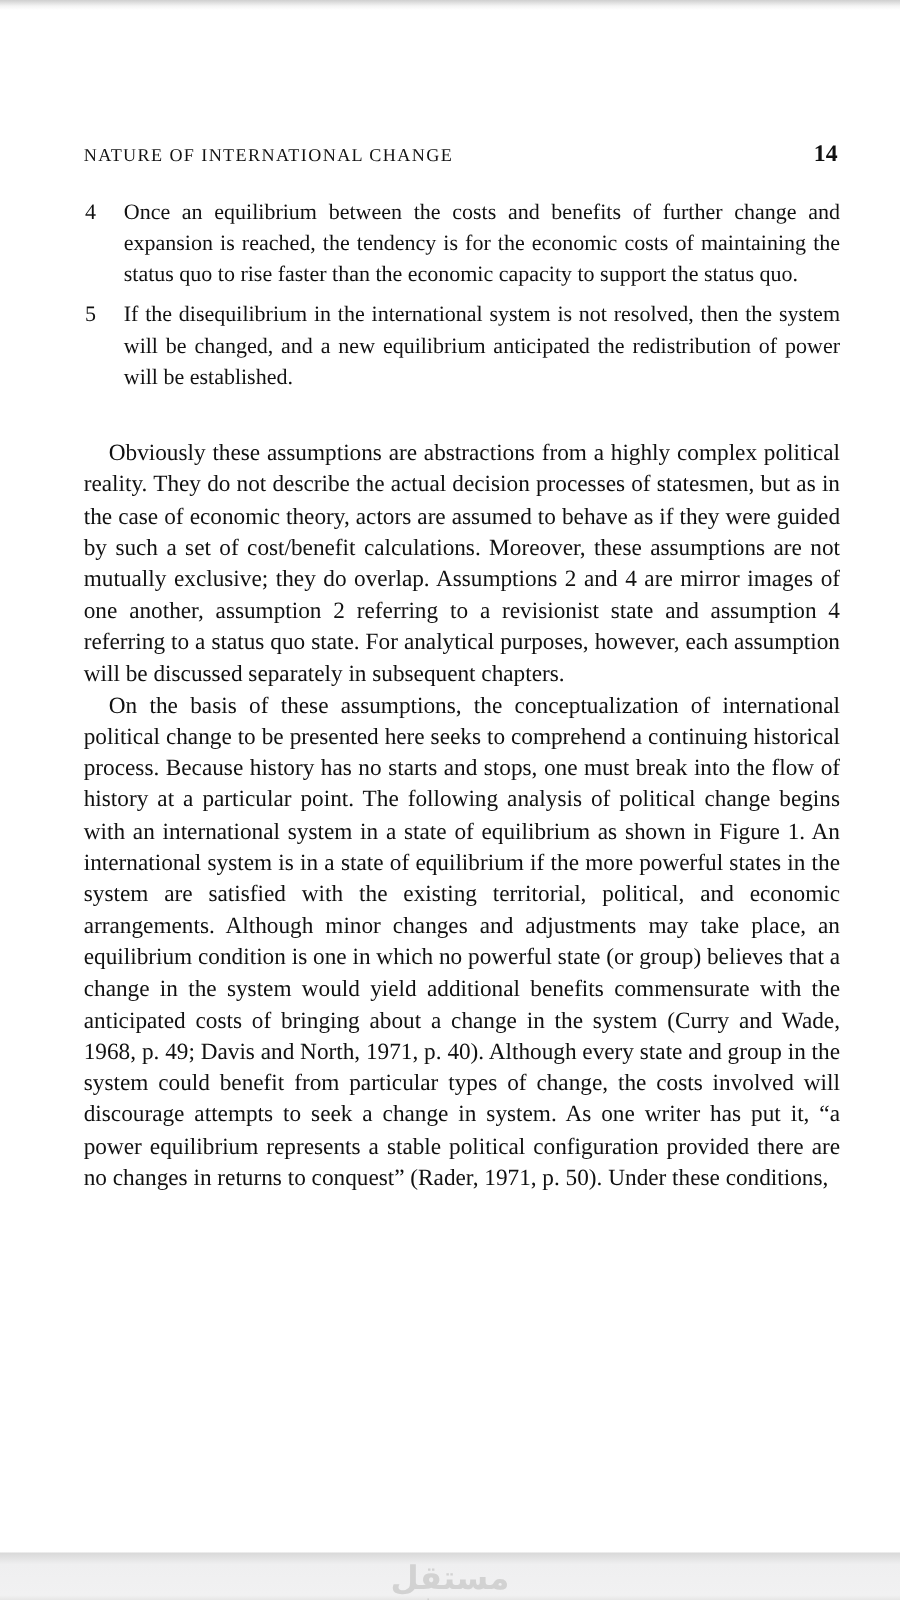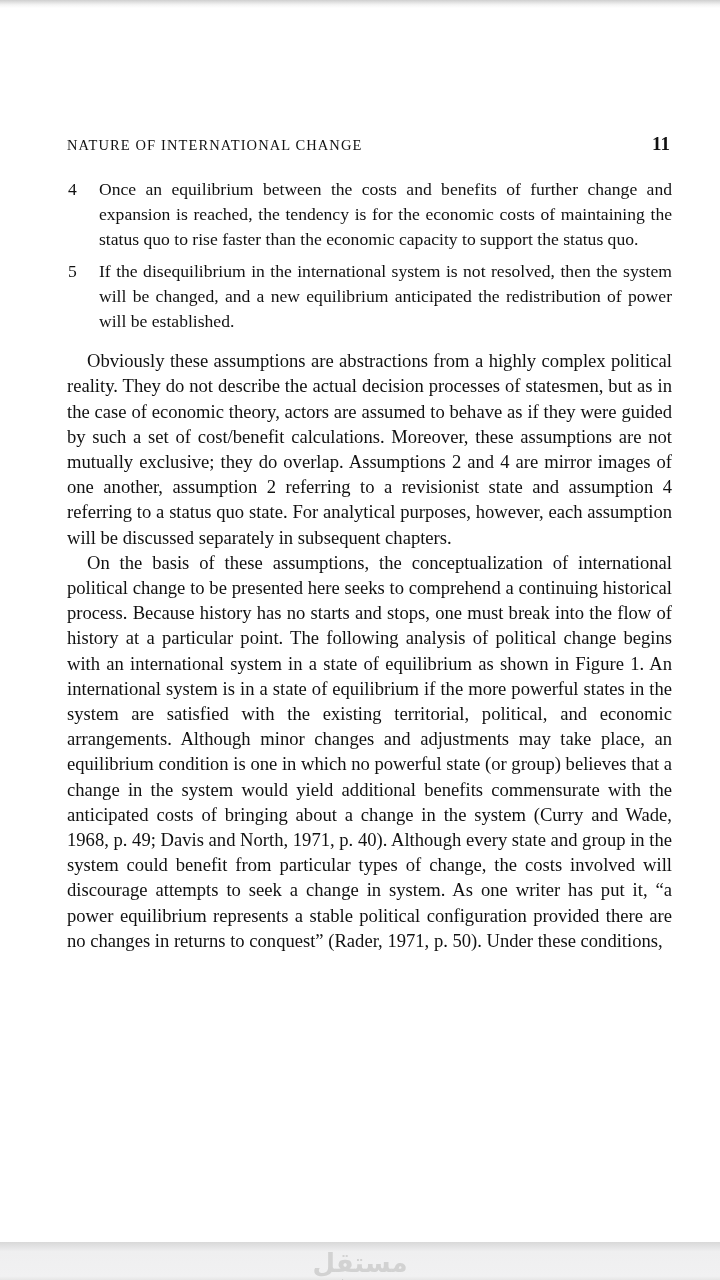--- a/index.html
+++ b/index.html
@@ -25,21 +25,20 @@
       position: absolute;
       left: 67px;
       top: 113px;
       width: 605px;
     }
     .running-head {
       display: flex;
       justify-content: space-between;
       align-items: baseline;
       height: 30px;
-      margin-top: 20px;
     }
     .running-title {
       font-size: 14.5px;
       letter-spacing: 1.1px;
       text-transform: uppercase;
     }
     .page-number {
       font-size: 19px;
       font-weight: bold;
       margin-right: 2px;
@@ -56,21 +55,21 @@
     .list-num {
       width: 31px;
       flex: 0 0 31px;
       padding-left: 1px;
     }
     .list-text {
       flex: 1;
       text-align: justify;
     }
     .body-text {
-      margin-top: 14px;
+      margin-top: 36px;
     }
     .para {
       font-size: 18.6px;
       line-height: 25.2px;
       text-align: justify;
       text-indent: 20px;
       margin: 0;
     }
     .bottom-bar {
       position: absolute;
@@ -99,21 +98,21 @@
     }
   </style>
 </head>
 <body>
 
 <div class="top-shadow"></div>
 
 <div class="page">
   <div class="running-head">
     <span class="running-title">NATURE OF INTERNATIONAL CHANGE</span>
-    <span class="page-number">11</span>
+    <span class="page-number">14</span>
   </div>
 
   <div class="list">
     <div class="list-item">
       <span class="list-num">4</span>
       <span class="list-text">Once an equilibrium between the costs and benefits of further change and expansion is reached, the tendency is for the economic costs of maintaining the status quo to rise faster than the economic capacity to support the status quo.</span>
     </div>
     <div class="list-item">
       <span class="list-num">5</span>
       <span class="list-text">If the disequilibrium in the international system is not resolved, then the system will be changed, and a new equilibrium anticipated the redistribution of power will be established.</span>

